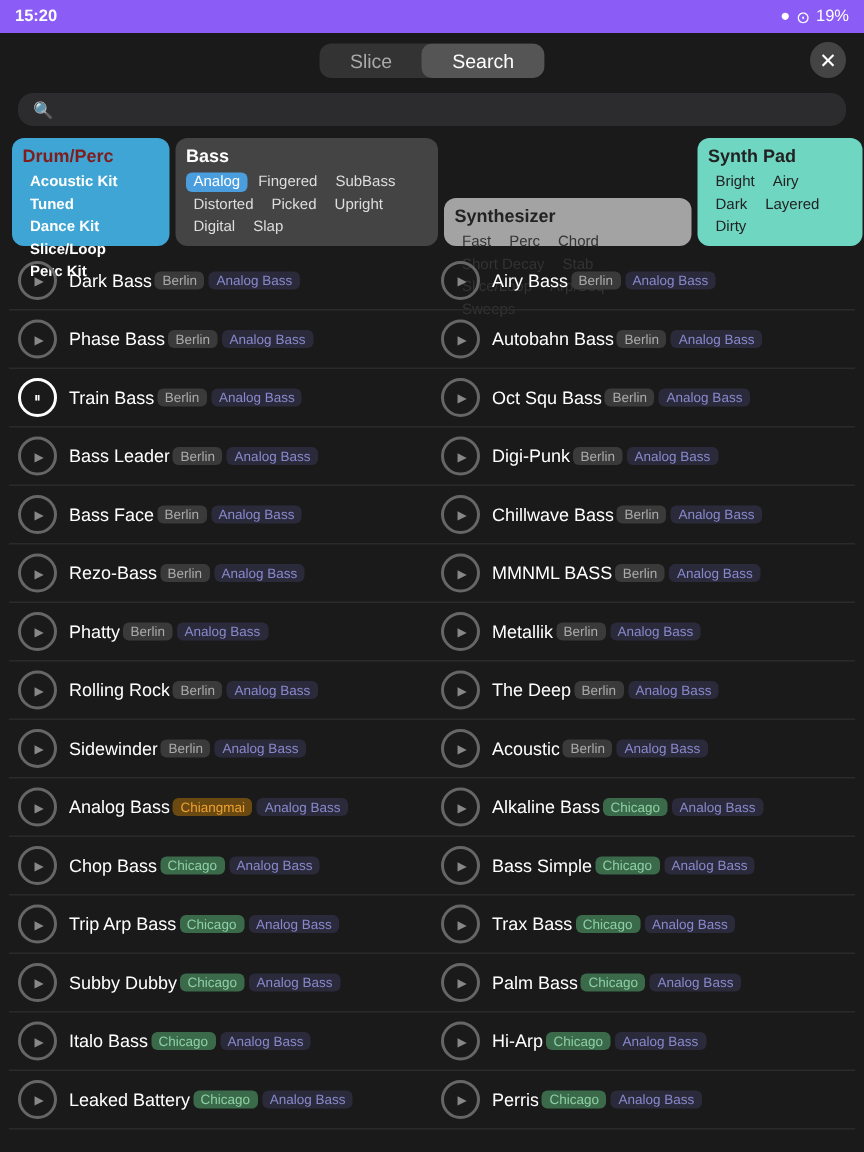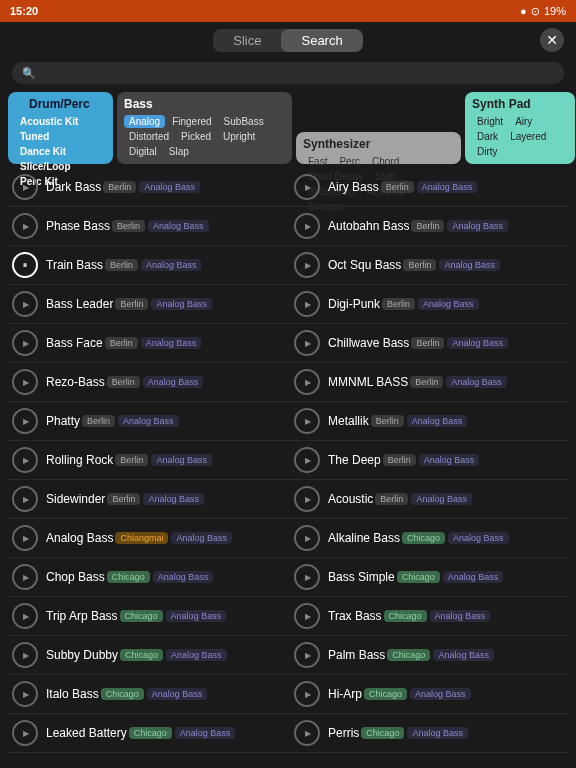--- a/index.html
+++ b/index.html
@@ -13,21 +13,21 @@
       font-size: 12px;
     }
 
     
     .status-bar {
       display: flex;
       justify-content: space-between;
       align-items: center;
       padding: 4px 10px;
       height: 22px;
-      background: #c2410c;
+      background: #8b5cf6;
     }
     .status-time { font-size: 11px; font-weight: 600; color: #fff; }
     .status-right { display: flex; align-items: center; gap: 4px; font-size: 11px; color: #fff; }
 
     
     .top-nav {
       display: flex;
       justify-content: center;
       align-items: center;
       background: #1a1a1a;
@@ -112,21 +112,21 @@
       flex-direction: column;
       gap: 2px;
       cursor: pointer;
     }
     .cat-panel.drum { background: #3fa5d4; flex: 0 0 105px; }
     .cat-panel.bass { background: #444; flex: 0 0 175px; }
     .cat-panel.synth { background: #a3a3a3; flex: 0 0 165px; color: #222; margin-top: 40px; }
     .cat-panel.synth-pad { background: #6fd6c2; flex: 0 0 110px; }
 
     .cat-title { font-size: 12px; font-weight: 700; margin-bottom: 2px; }
-    .cat-panel.drum .cat-title { color: #0f172a; margin-left: 14px; }
+    .cat-panel.drum .cat-title { color: #7f1d1d; }
     .cat-panel.bass .cat-title { color: #fff; }
     .cat-panel.synth .cat-title { color: #222; }
     .cat-panel.synth-pad .cat-title { color: #222; }
 
     .cat-tags {
       display: flex;
       flex-wrap: wrap;
       gap: 2px;
     }
     .cat-tag {

